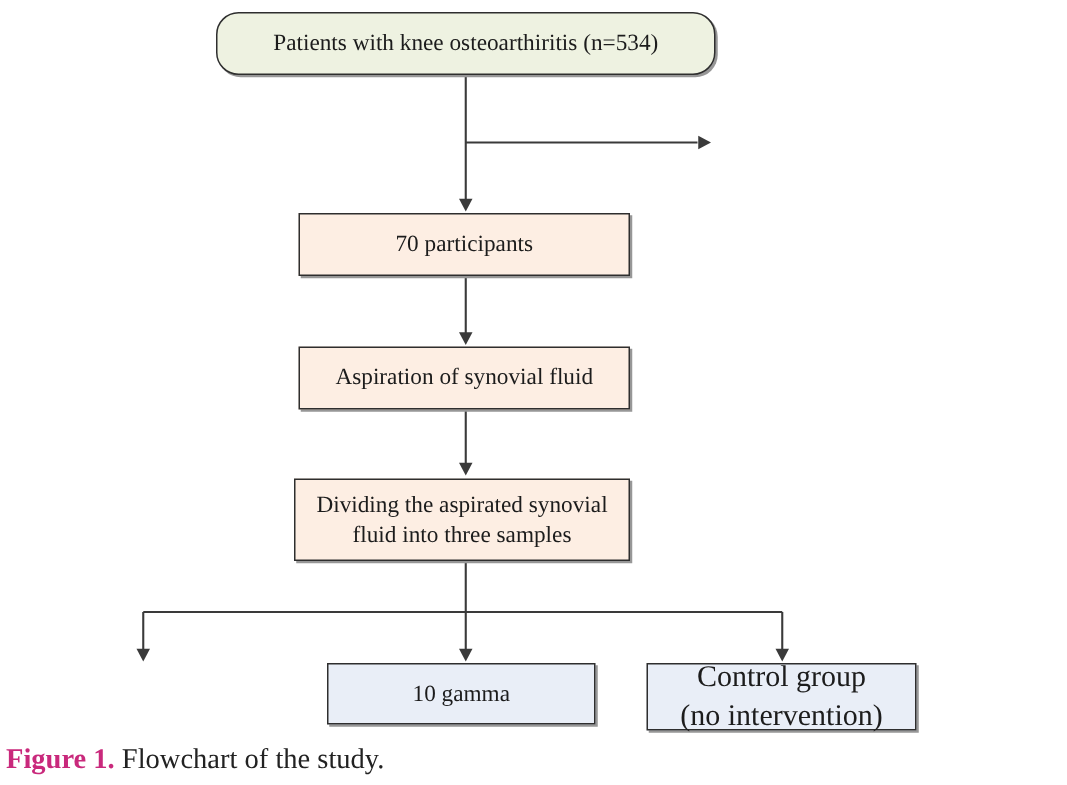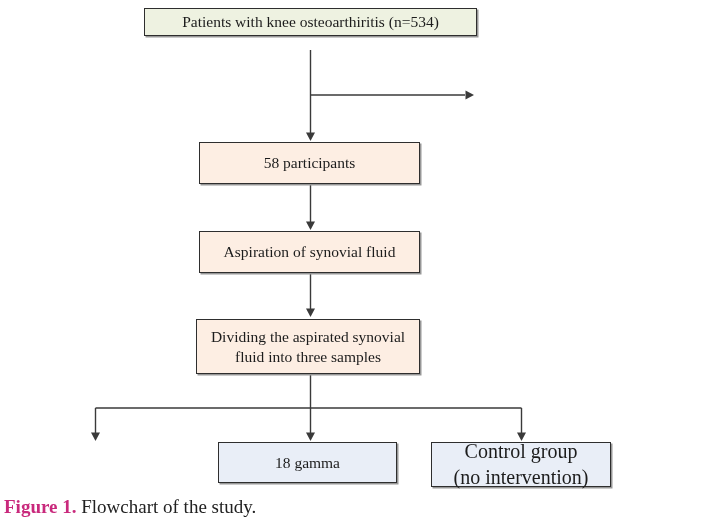--- a/index.html
+++ b/index.html
@@ -25,21 +25,21 @@
     display: flex;
     align-items: center;
     justify-content: center;
     text-align: center;
     white-space: pre-line;
     color: #1c1c1c;
     font-size: 15.5px;
     line-height: 1.26;
     padding: 2px 6px;
   }
-  .n-patients     { left: 144px; top: 8px;   width: 333px; height: 28px; }
+  .n-patients     { left: 144px; top: 8px;   width: 333px; height: 42px; border-radius: 15px; }
   .n-inclusion    { left: 476px; top: 67px;  width: 229px; height: 56px; font-size: 15px; }
   .n-participants { left: 199px; top: 142px; width: 221px; height: 42px; }
   .n-aspiration   { left: 199px; top: 231px; width: 221px; height: 42px; }
   .n-dividing     { left: 196px; top: 319px; width: 224px; height: 55px; }
   .n-gamma30      { left: 7px;   top: 442px; width: 177px; height: 41px; }
   .n-gamma10      { left: 218px; top: 442px; width: 179px; height: 41px; }
   .n-control      { left: 431px; top: 442px; width: 180px; height: 45px; font-size: 20px; }
   .caption {
     position: absolute;
     left: 4px; top: 496px;
@@ -75,29 +75,29 @@
     <path d="M95.5 408 V433" stroke="currentColor" stroke-width="1.4" fill="none"></path>
     <path d="M91 432.5 L100 432.5 L95.5 441 Z" fill="currentColor"></path>
 
     <path d="M521.5 408 V433" stroke="currentColor" stroke-width="1.4" fill="none"></path>
     <path d="M517 432.5 L526 432.5 L521.5 441 Z" fill="currentColor"></path>
   </svg>
 
   <div class="node n-patients" style="background: rgb(238, 242, 225);">Patients with knee osteoarthiritis (n=534)</div>
 
 
-  <div class="node n-participants" style="background: rgb(253, 238, 227);">58 participants</div>
+  <div class="node n-participants" style="background: rgb(253, 238, 227);">70 participants</div>
 
   <div class="node n-dividing" style="background: rgb(253, 238, 227);">Dividing the aspirated synovial
 fluid into three samples</div>
 
   <div class="node n-aspiration" style="background: rgb(253, 238, 227);">Aspiration of synovial fluid</div>
 
 
-  <div class="node n-gamma10" style="background: rgb(233, 238, 247);">18 gamma</div>
+  <div class="node n-gamma10" style="background: rgb(233, 238, 247);">10 gamma</div>
 
   <div class="node n-control" style="background: rgb(233, 238, 247);">Control group
 (no intervention)</div>
 
   <div class="caption">
     <span class="cap-label" style="color: rgb(201, 41, 124);">Figure 1.</span><span class="cap-text"> Flowchart of the study.</span>
   </div>
 
 </div>
 

